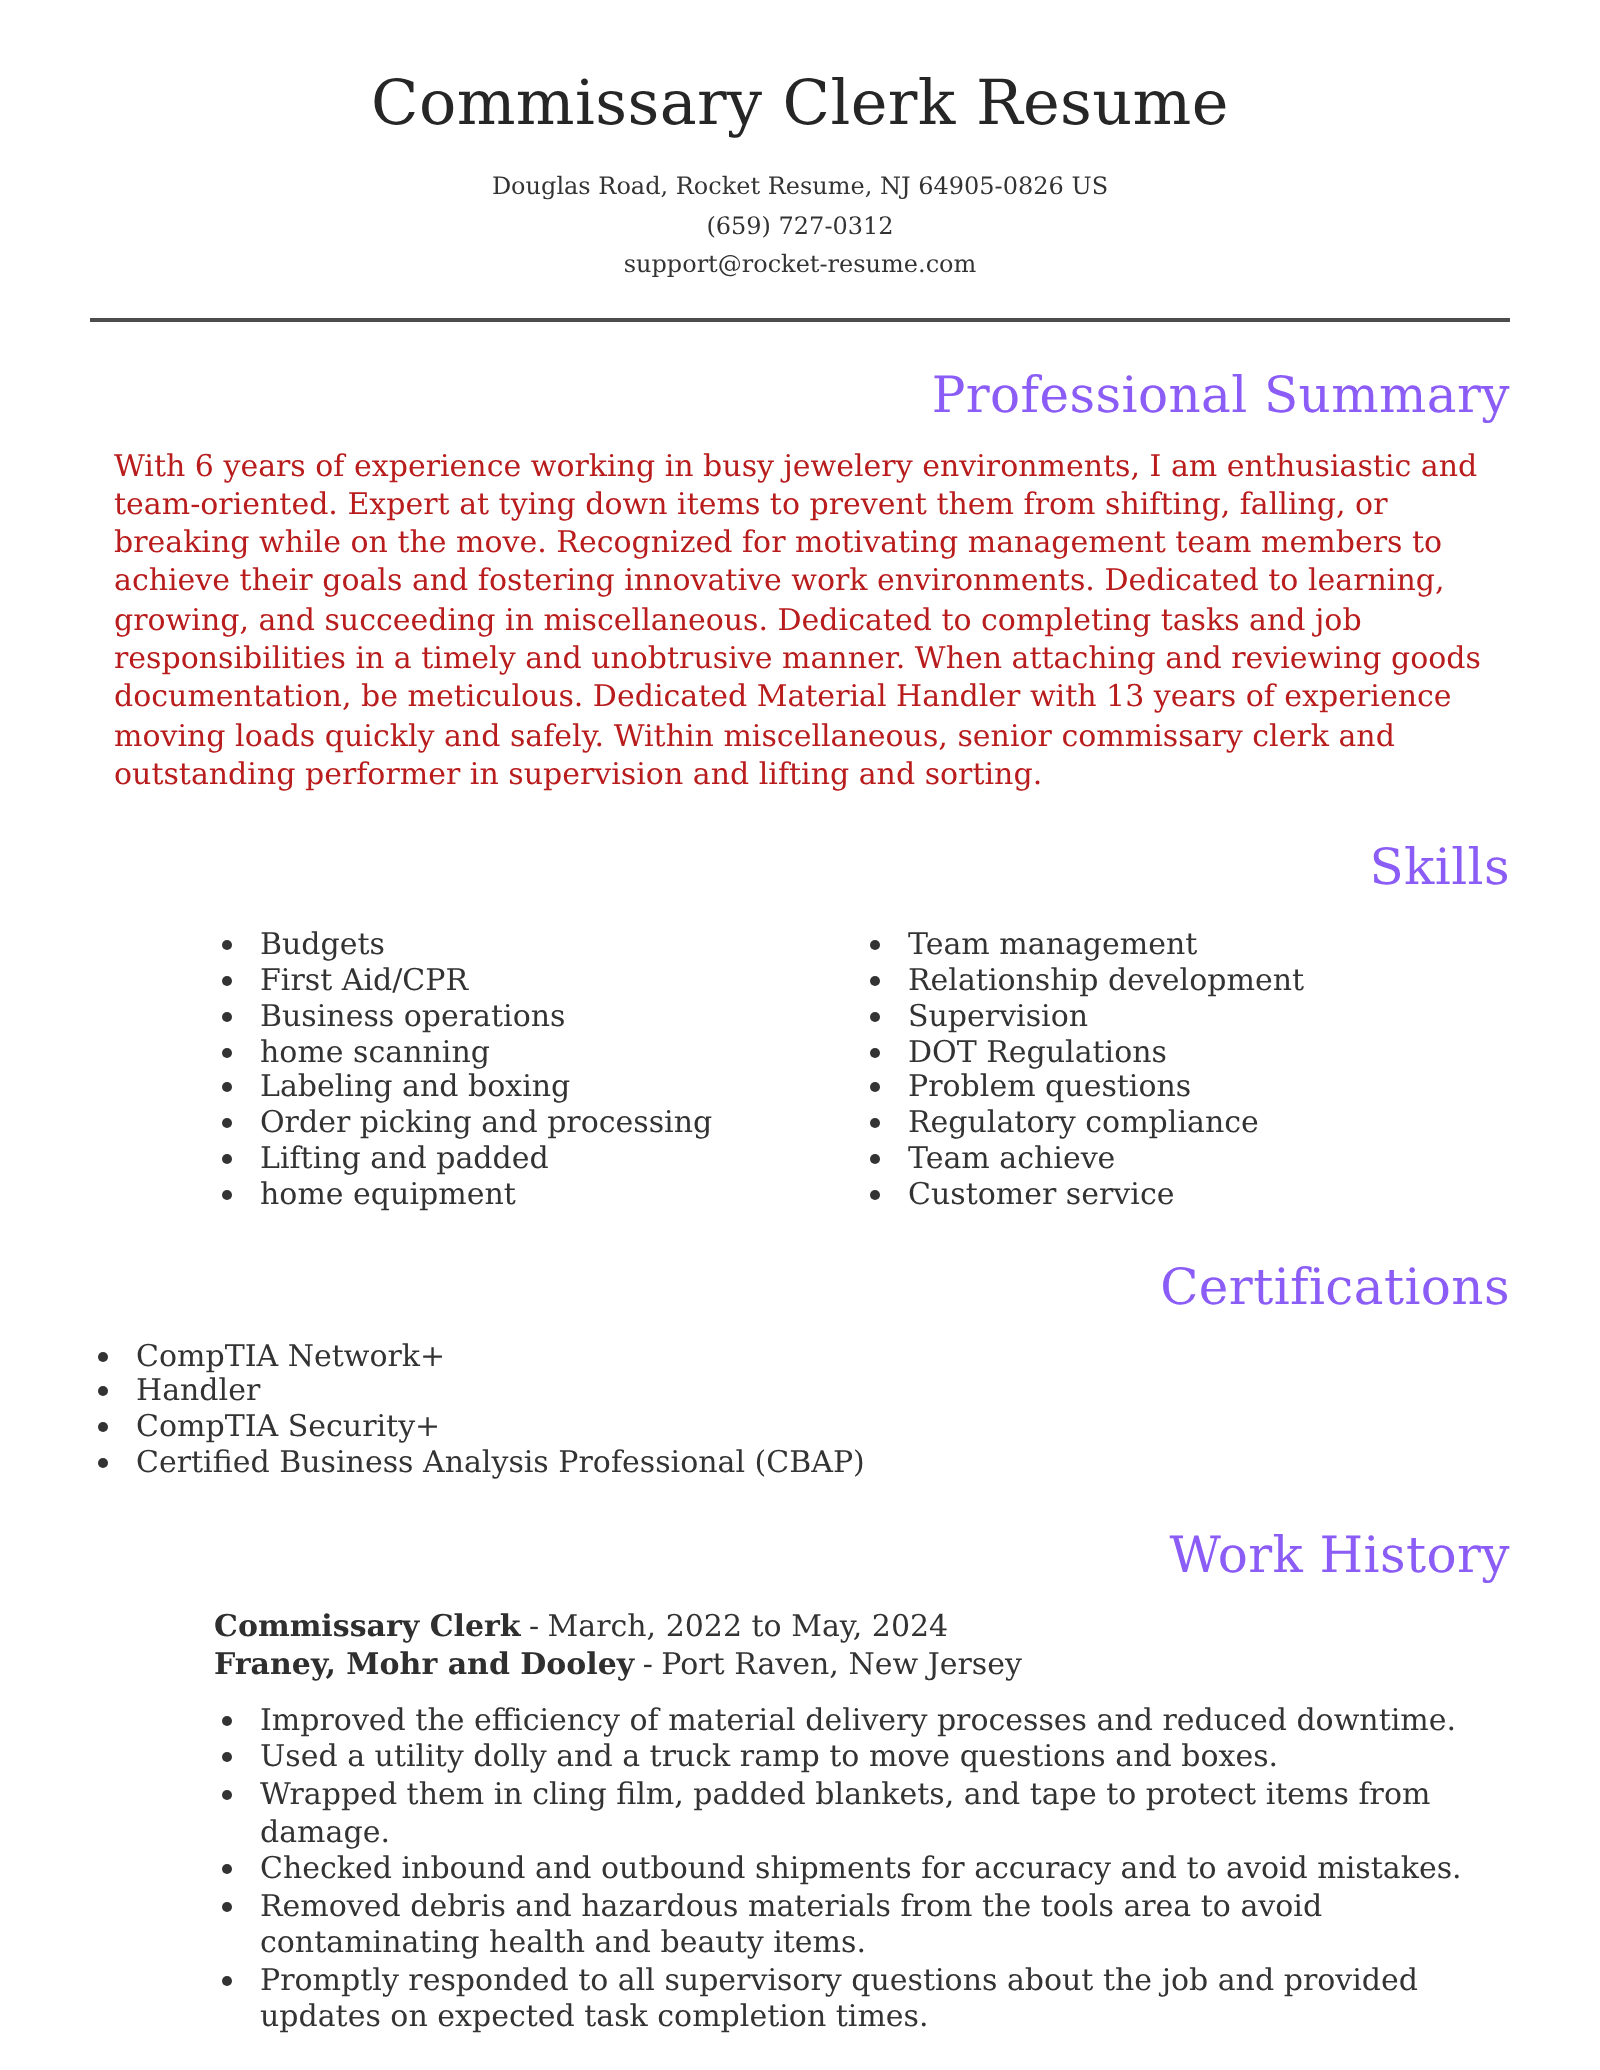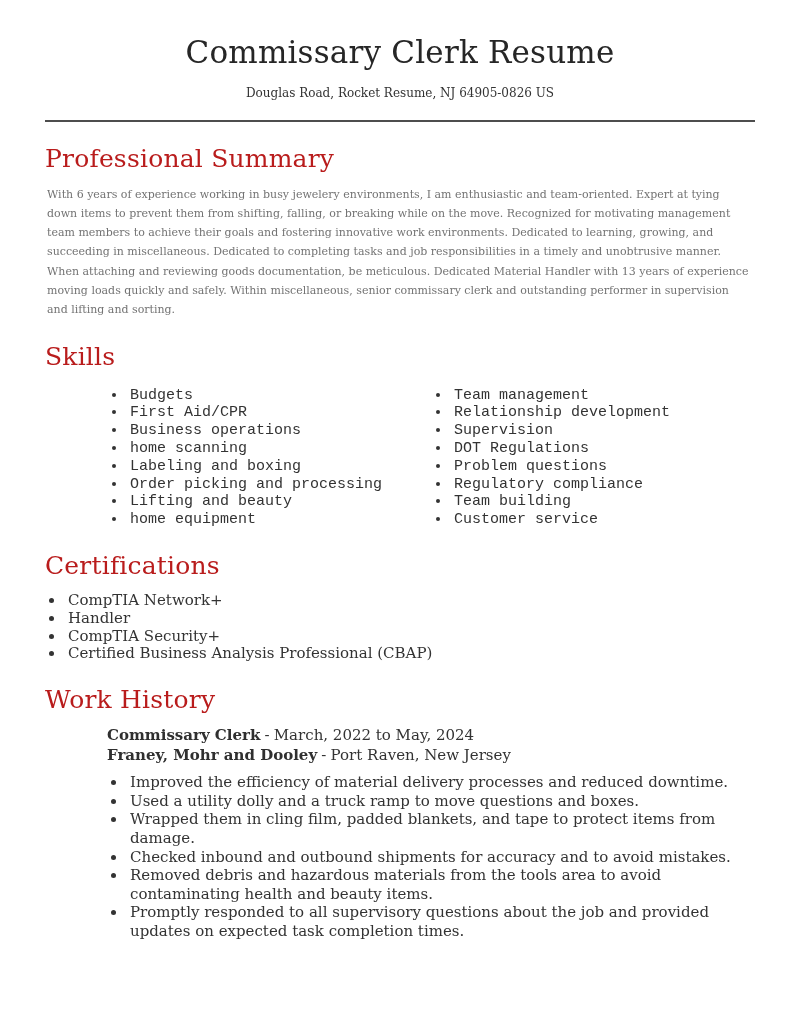--- a/index.html
+++ b/index.html
@@ -33,32 +33,33 @@
   }
   .rule {
     border: none;
     border-top: 2px solid #4d4d4d;
     margin: 16px 0 0 0;
   }
   .section-heading {
     margin: 22px 0 12px 0;
     font-size: 25px;
     font-weight: 400;
-    color: #b91c1c;
+    color: #8b5cf6;
     letter-spacing: 0.2px;
+    text-align: right;
   }
   .indent { margin-left: 62px; }
   .summary-text {
-    margin: 2px;
-    font-size: 11px;
+    margin: 12px;
+    font-size: 15px;
     line-height: 19.3px;
-    color: #737373;
+    color: #b91c1c;
   }
   .skills-cols { display: flex; }
-  .skills-cols ul { flex: 1 1 50%; font-family: Liberation Mono, monospace; }
+  .skills-cols ul { flex: 1 1 50%; }
   ul.blist {
     margin: 4px 0 0 0;
     padding-left: 20px;
     font-size: 15px;
     line-height: 17.8px;
     color: #333333;
   }
   ul.blist li { padding-left: 3px; }
   ul.work-blist {
     margin: 8px 0 0 0;
@@ -75,47 +76,49 @@
 </style>
 </head>
 <body>
 
 <div class="page">
 
   <h1 class="doc-title">Commissary Clerk Resume</h1>
 
   <div class="contact">
     <div>Douglas Road, Rocket Resume, NJ 64905-0826 US</div>
+    <div>(659) 727-0312</div>
+    <div>support@rocket-resume.com</div>
   </div>
 
   <hr class="rule">
 
   <h2 class="section-heading">Professional Summary</h2>
   <p class="summary-text indent">With 6 years of experience working in busy jewelery environments, I am enthusiastic and team-oriented. Expert at tying down items to prevent them from shifting, falling, or breaking while on the move. Recognized for motivating management team members to achieve their goals and fostering innovative work environments. Dedicated to learning, growing, and succeeding in miscellaneous. Dedicated to completing tasks and job responsibilities in a timely and unobtrusive manner. When attaching and reviewing goods documentation, be meticulous. Dedicated Material Handler with 13 years of experience moving loads quickly and safely. Within miscellaneous, senior commissary clerk and outstanding performer in supervision and lifting and sorting.</p>
 
   <h2 class="section-heading">Skills</h2>
   <div class="skills-cols indent">
     <ul class="blist">
         <li>Budgets</li>
         <li>First Aid/CPR</li>
         <li>Business operations</li>
         <li>home scanning</li>
         <li>Labeling and boxing</li>
         <li>Order picking and processing</li>
-        <li>Lifting and beauty</li>
+        <li>Lifting and padded</li>
         <li>home equipment</li>
       </ul>
     <ul class="blist">
         <li>Team management</li>
         <li>Relationship development</li>
         <li>Supervision</li>
         <li>DOT Regulations</li>
         <li>Problem questions</li>
         <li>Regulatory compliance</li>
-        <li>Team building</li>
+        <li>Team achieve</li>
         <li>Customer service</li>
       </ul>
   </div>
 
   <h2 class="section-heading">Certifications</h2>
   <ul class="blist indent">
       <li>CompTIA Network+</li>
       <li>Handler</li>
       <li>CompTIA Security+</li>
       <li>Certified Business Analysis Professional (CBAP)</li>

